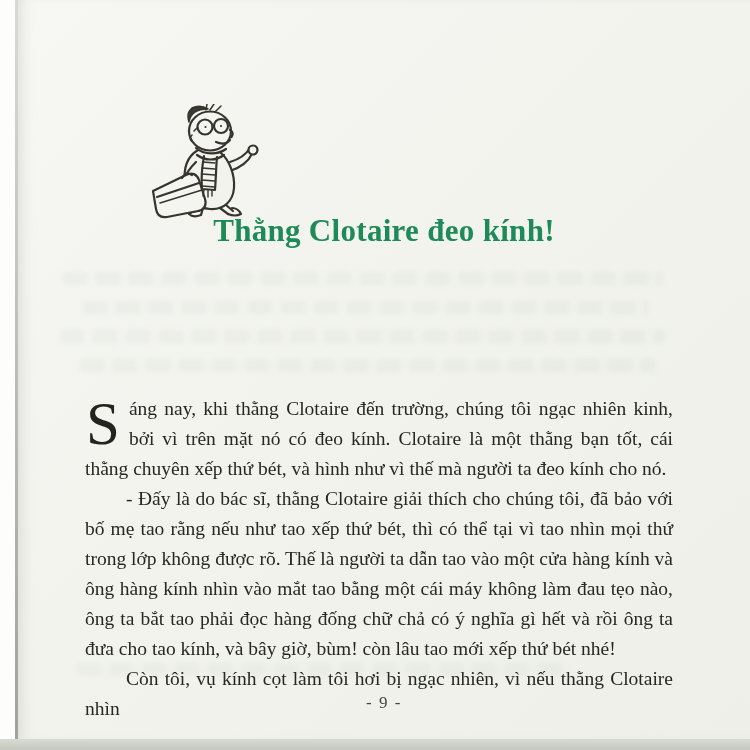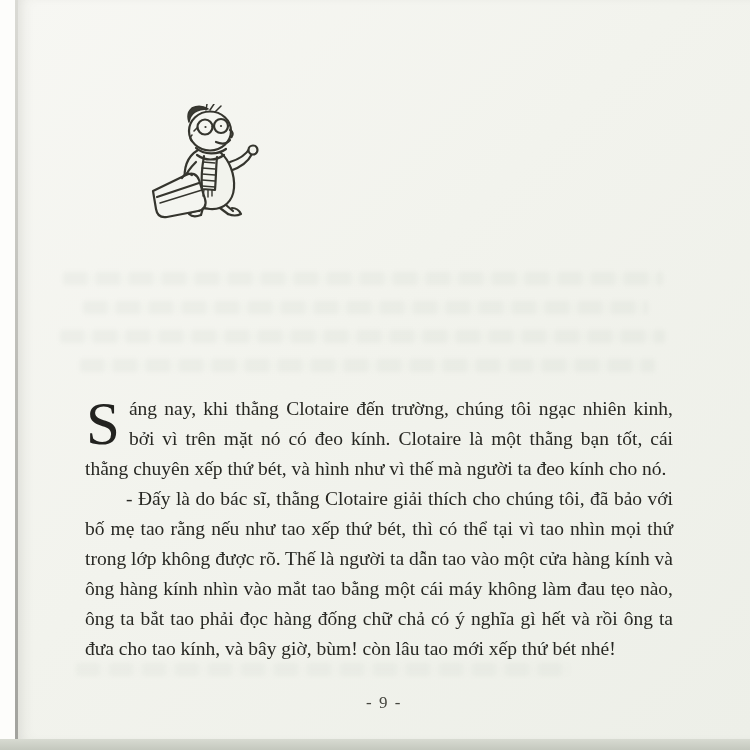--- a/index.html
+++ b/index.html
@@ -98,30 +98,32 @@
         <path d="M51.5,23.5 L48,27" stroke-width="1.6"></path>
         <circle cx="59.5" cy="23" r="1.1" fill="#35352e" stroke="none"></circle>
         <circle cx="75" cy="22" r="1.1" fill="#35352e" stroke="none"></circle>
 
         <path d="M84,26 q4.5,3 1.5,7"></path>
         <path d="M70,38 q9,4 14,-2"></path>
         <path d="M46,31 q-3,3 -0.5,6" stroke-width="1.6"></path>
       </svg>
     </div>
 
+    <h1 class="title">Thằng Clotaire đeo kính!</h1>
 
     <div class="ghost g1"></div>
     <div class="ghost g2"></div>
     <div class="ghost g3"></div>
     <div class="ghost g4"></div>
     <div class="ghost g5"></div>
 
     <div class="text-block">
       <p><span class="dropcap">S</span><span>áng nay, khi thằng Clotaire đến trường, chúng tôi ngạc nhiên kinh, bởi vì trên mặt nó có đeo kính. Clotaire là một thằng bạn tốt, cái thằng chuyên xếp thứ bét, và hình như vì thế mà người ta đeo kính cho nó.</span></p>
       <p class="indent">- Đấy là do bác sĩ, thằng Clotaire giải thích cho chúng tôi, đã bảo với bố mẹ tao rằng nếu như tao xếp thứ bét, thì có thể tại vì tao nhìn mọi thứ trong lớp không được rõ. Thế là người ta dẫn tao vào một cửa hàng kính và ông hàng kính nhìn vào mắt tao bằng một cái máy không làm đau tẹo nào, ông ta bắt tao phải đọc hàng đống chữ chả có ý nghĩa gì hết và rồi ông ta đưa cho tao kính, và bây giờ, bùm! còn lâu tao mới xếp thứ bét nhé!</p>
+      <p class="indent">Còn tôi, vụ kính cọt làm tôi hơi bị ngạc nhiên, vì nếu thằng Clotaire nhìn</p>
     </div>
 
     <div class="page-number">- 9 -</div>
   </div>
 
   <div class="left-strip"></div>
   <div class="edge-line"></div>
   <div class="bottom-edge"></div>
 </div>
 

